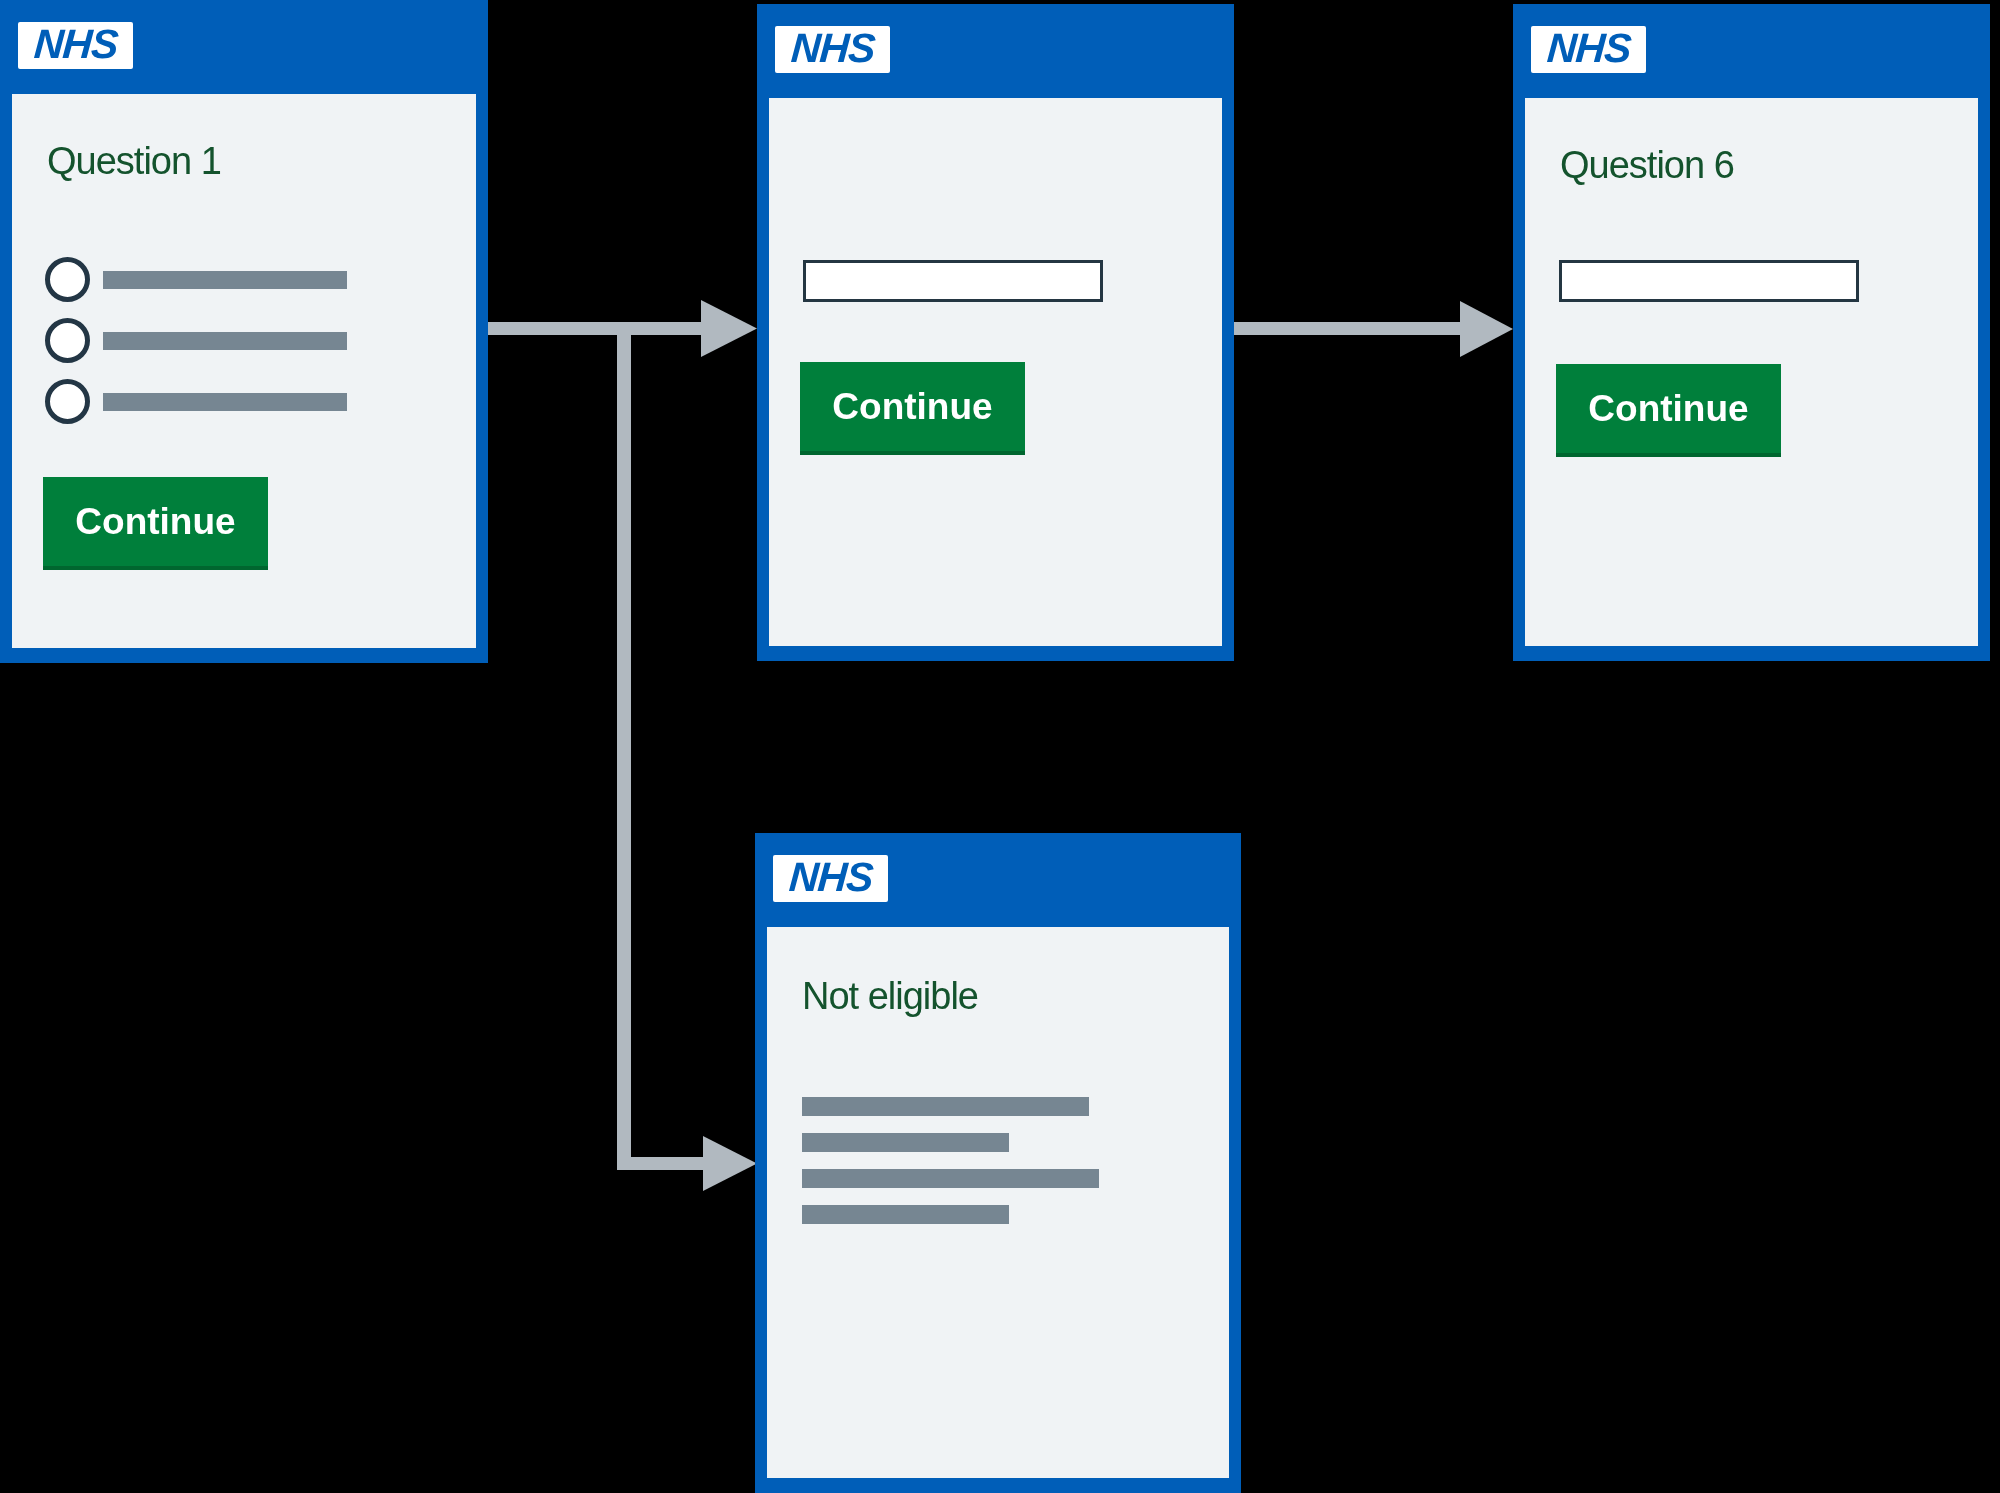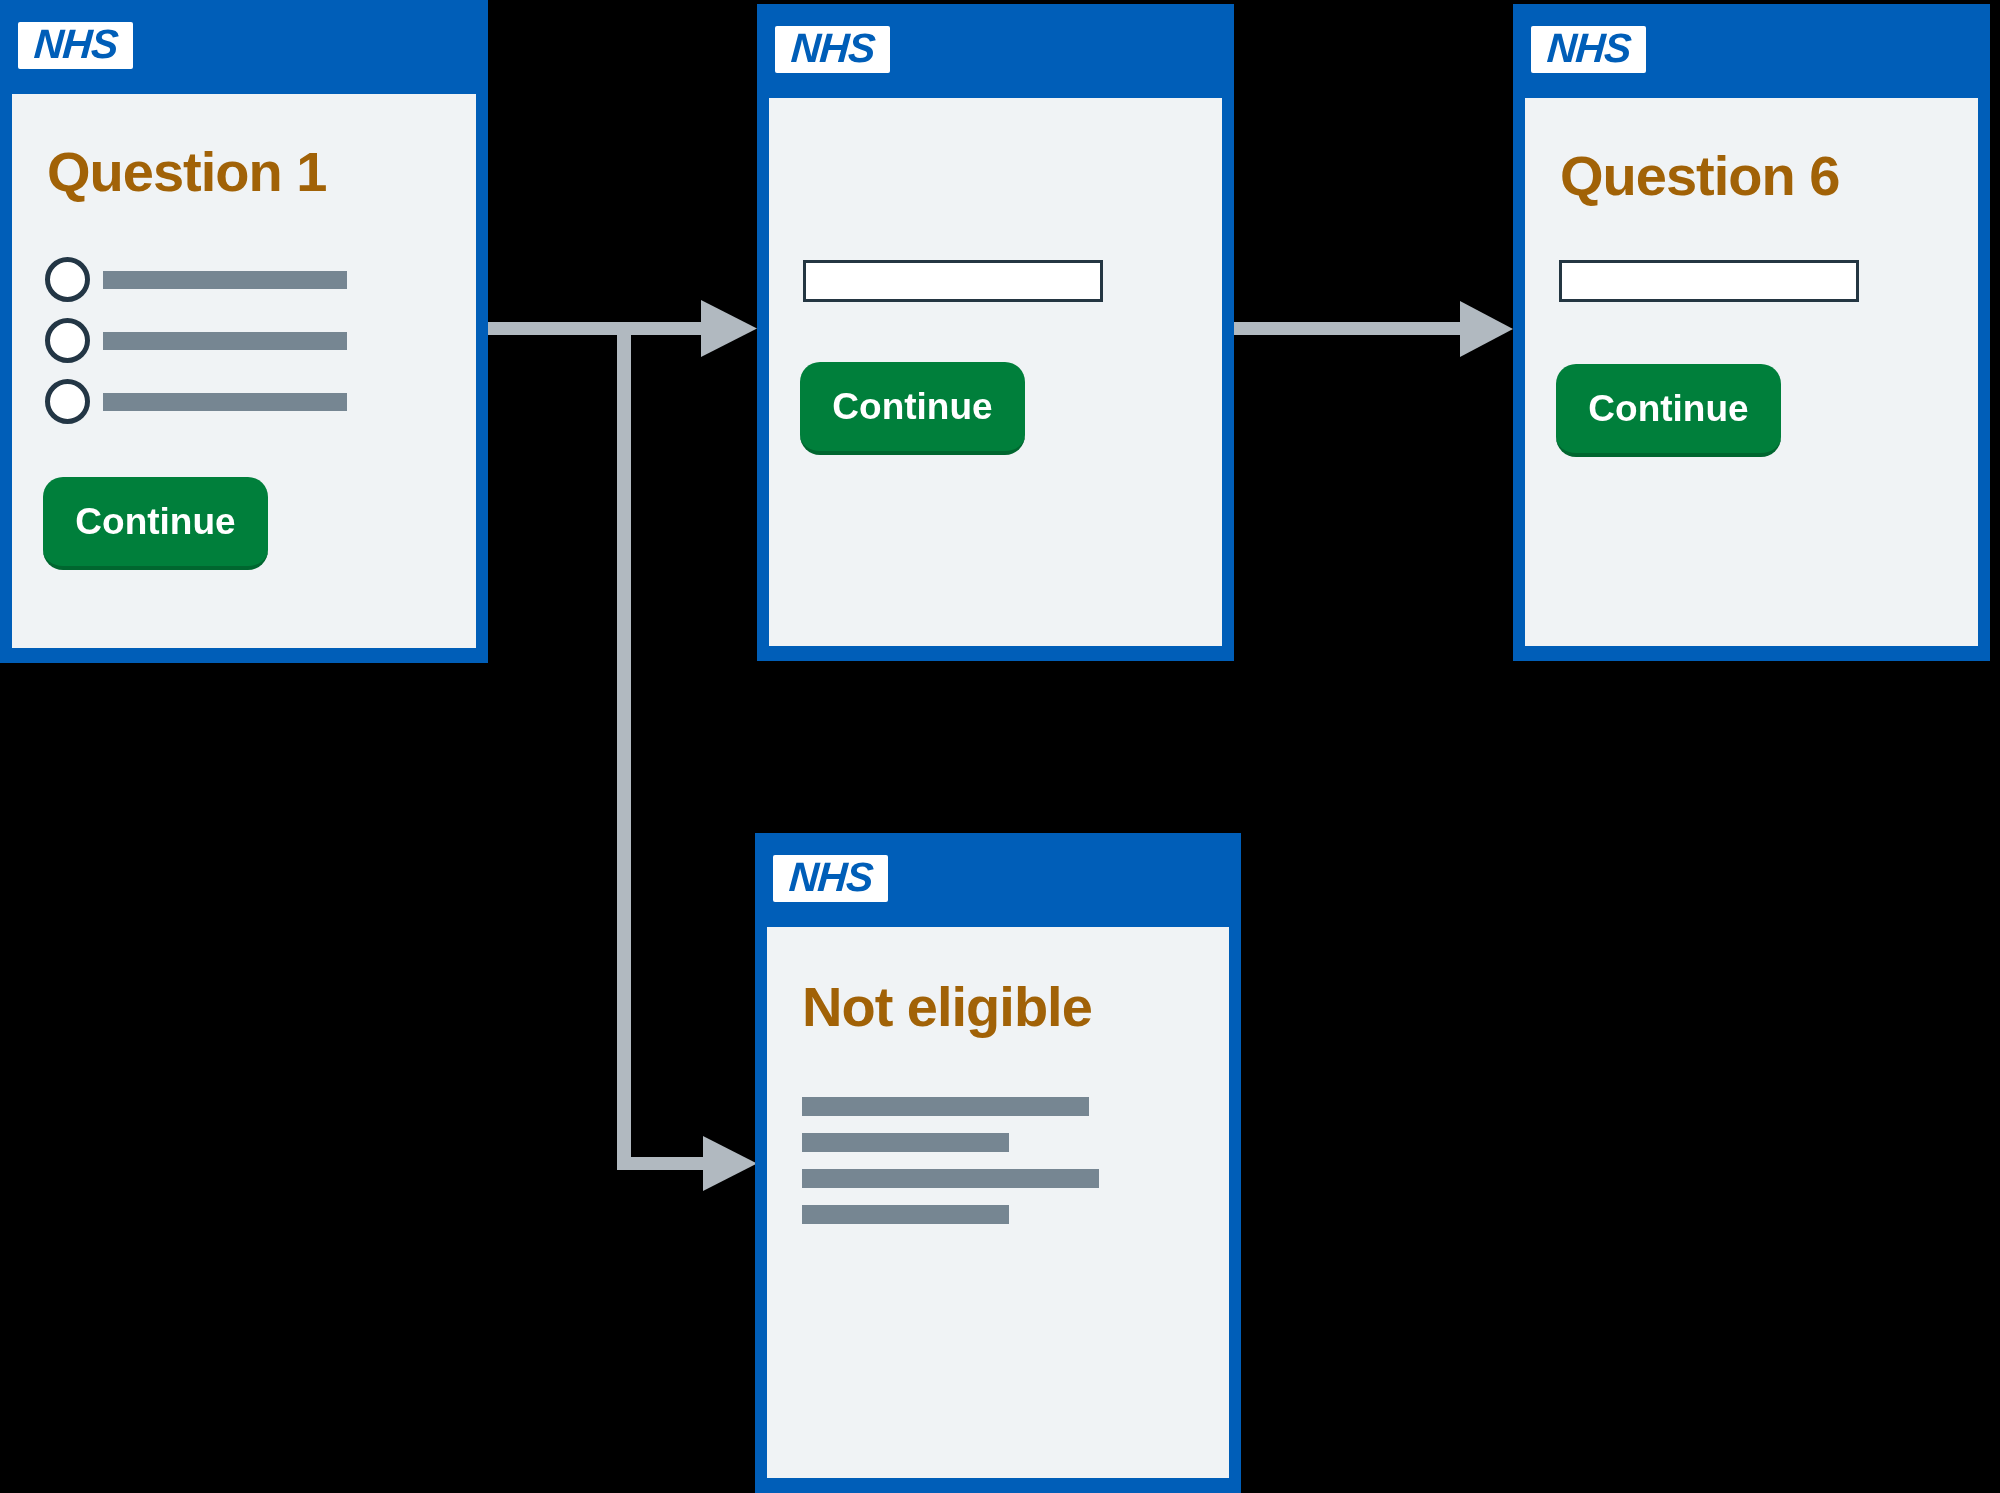--- a/index.html
+++ b/index.html
@@ -27,21 +27,21 @@
     transform:skewX(-4deg) translateY(-1px);
   }
 
   .card-body {
     position:absolute; left:12px; right:12px; top:94px; bottom:15px;
     background:#f0f3f5;
   }
 
   .page-title {
     position:absolute; left:35px; top:46px;
-    font-size:56px; font-weight:bold; color:#a16207;
+    font-size:38px; font-weight:normal; color:#14532d;
     letter-spacing:-1px; line-height:1.15; white-space:nowrap;
   }
   .card-ne .page-title { top:48px; }
 
   
   .radio-row { position:absolute; left:33px; display:flex; align-items:center; }
   .radio-row.r1 { top:163px; }
   .radio-row.r2 { top:224px; }
   .radio-row.r3 { top:285px; }
   .radio-circle {
@@ -56,21 +56,21 @@
   .text-input {
     position:absolute; left:34px; top:162px; width:300px; height:42px;
     box-sizing:border-box; background:#ffffff; border:3px solid #243642;
   }
 
   
   .continue-btn {
     position:absolute; width:225px; height:93px;
     box-sizing:border-box;
     background:#007f3b; border:0; border-bottom:4px solid #00662f;
-    border-radius:20px;
+    border-radius:0;
     color:#ffffff; font-weight:bold; font-size:37px;
     font-family:"Liberation Sans", sans-serif;
     display:flex; align-items:center; justify-content:center;
     cursor:pointer;
   }
   .card-q1 .continue-btn { left:31px; top:383px; }
   .card-q2 .continue-btn { left:31px; top:264px; }
   .card-q3 .continue-btn { left:31px; top:266px; }
 
   

